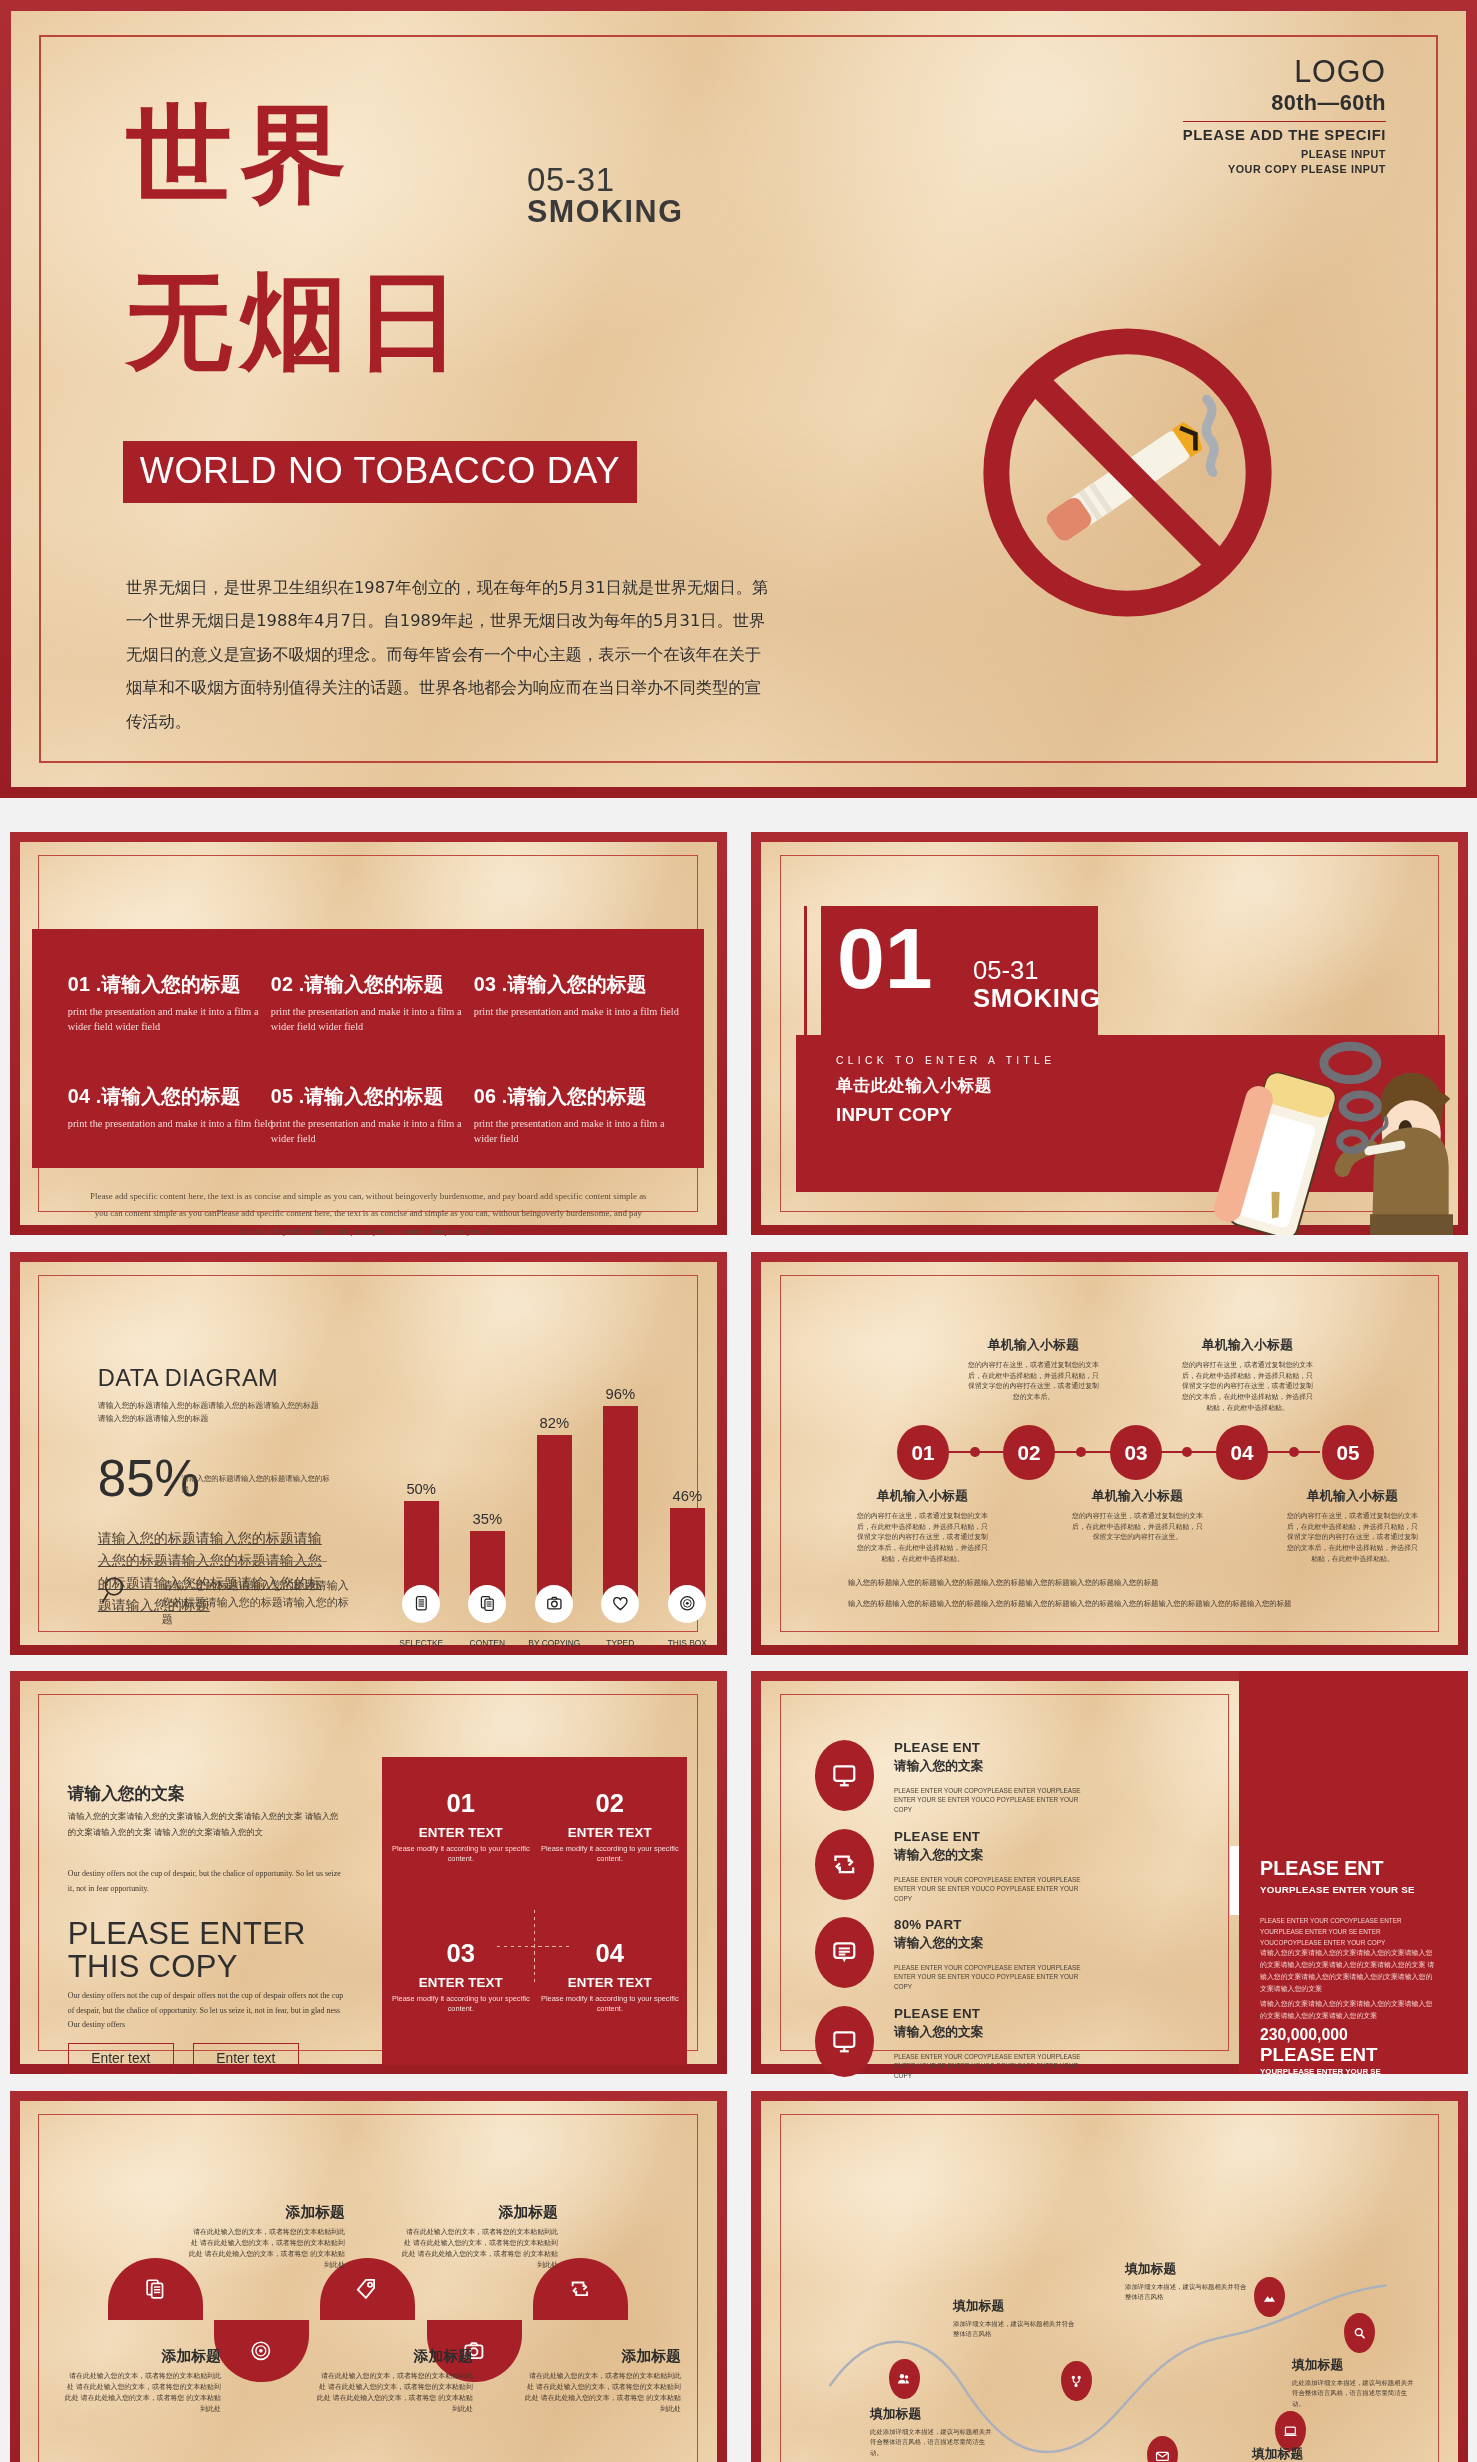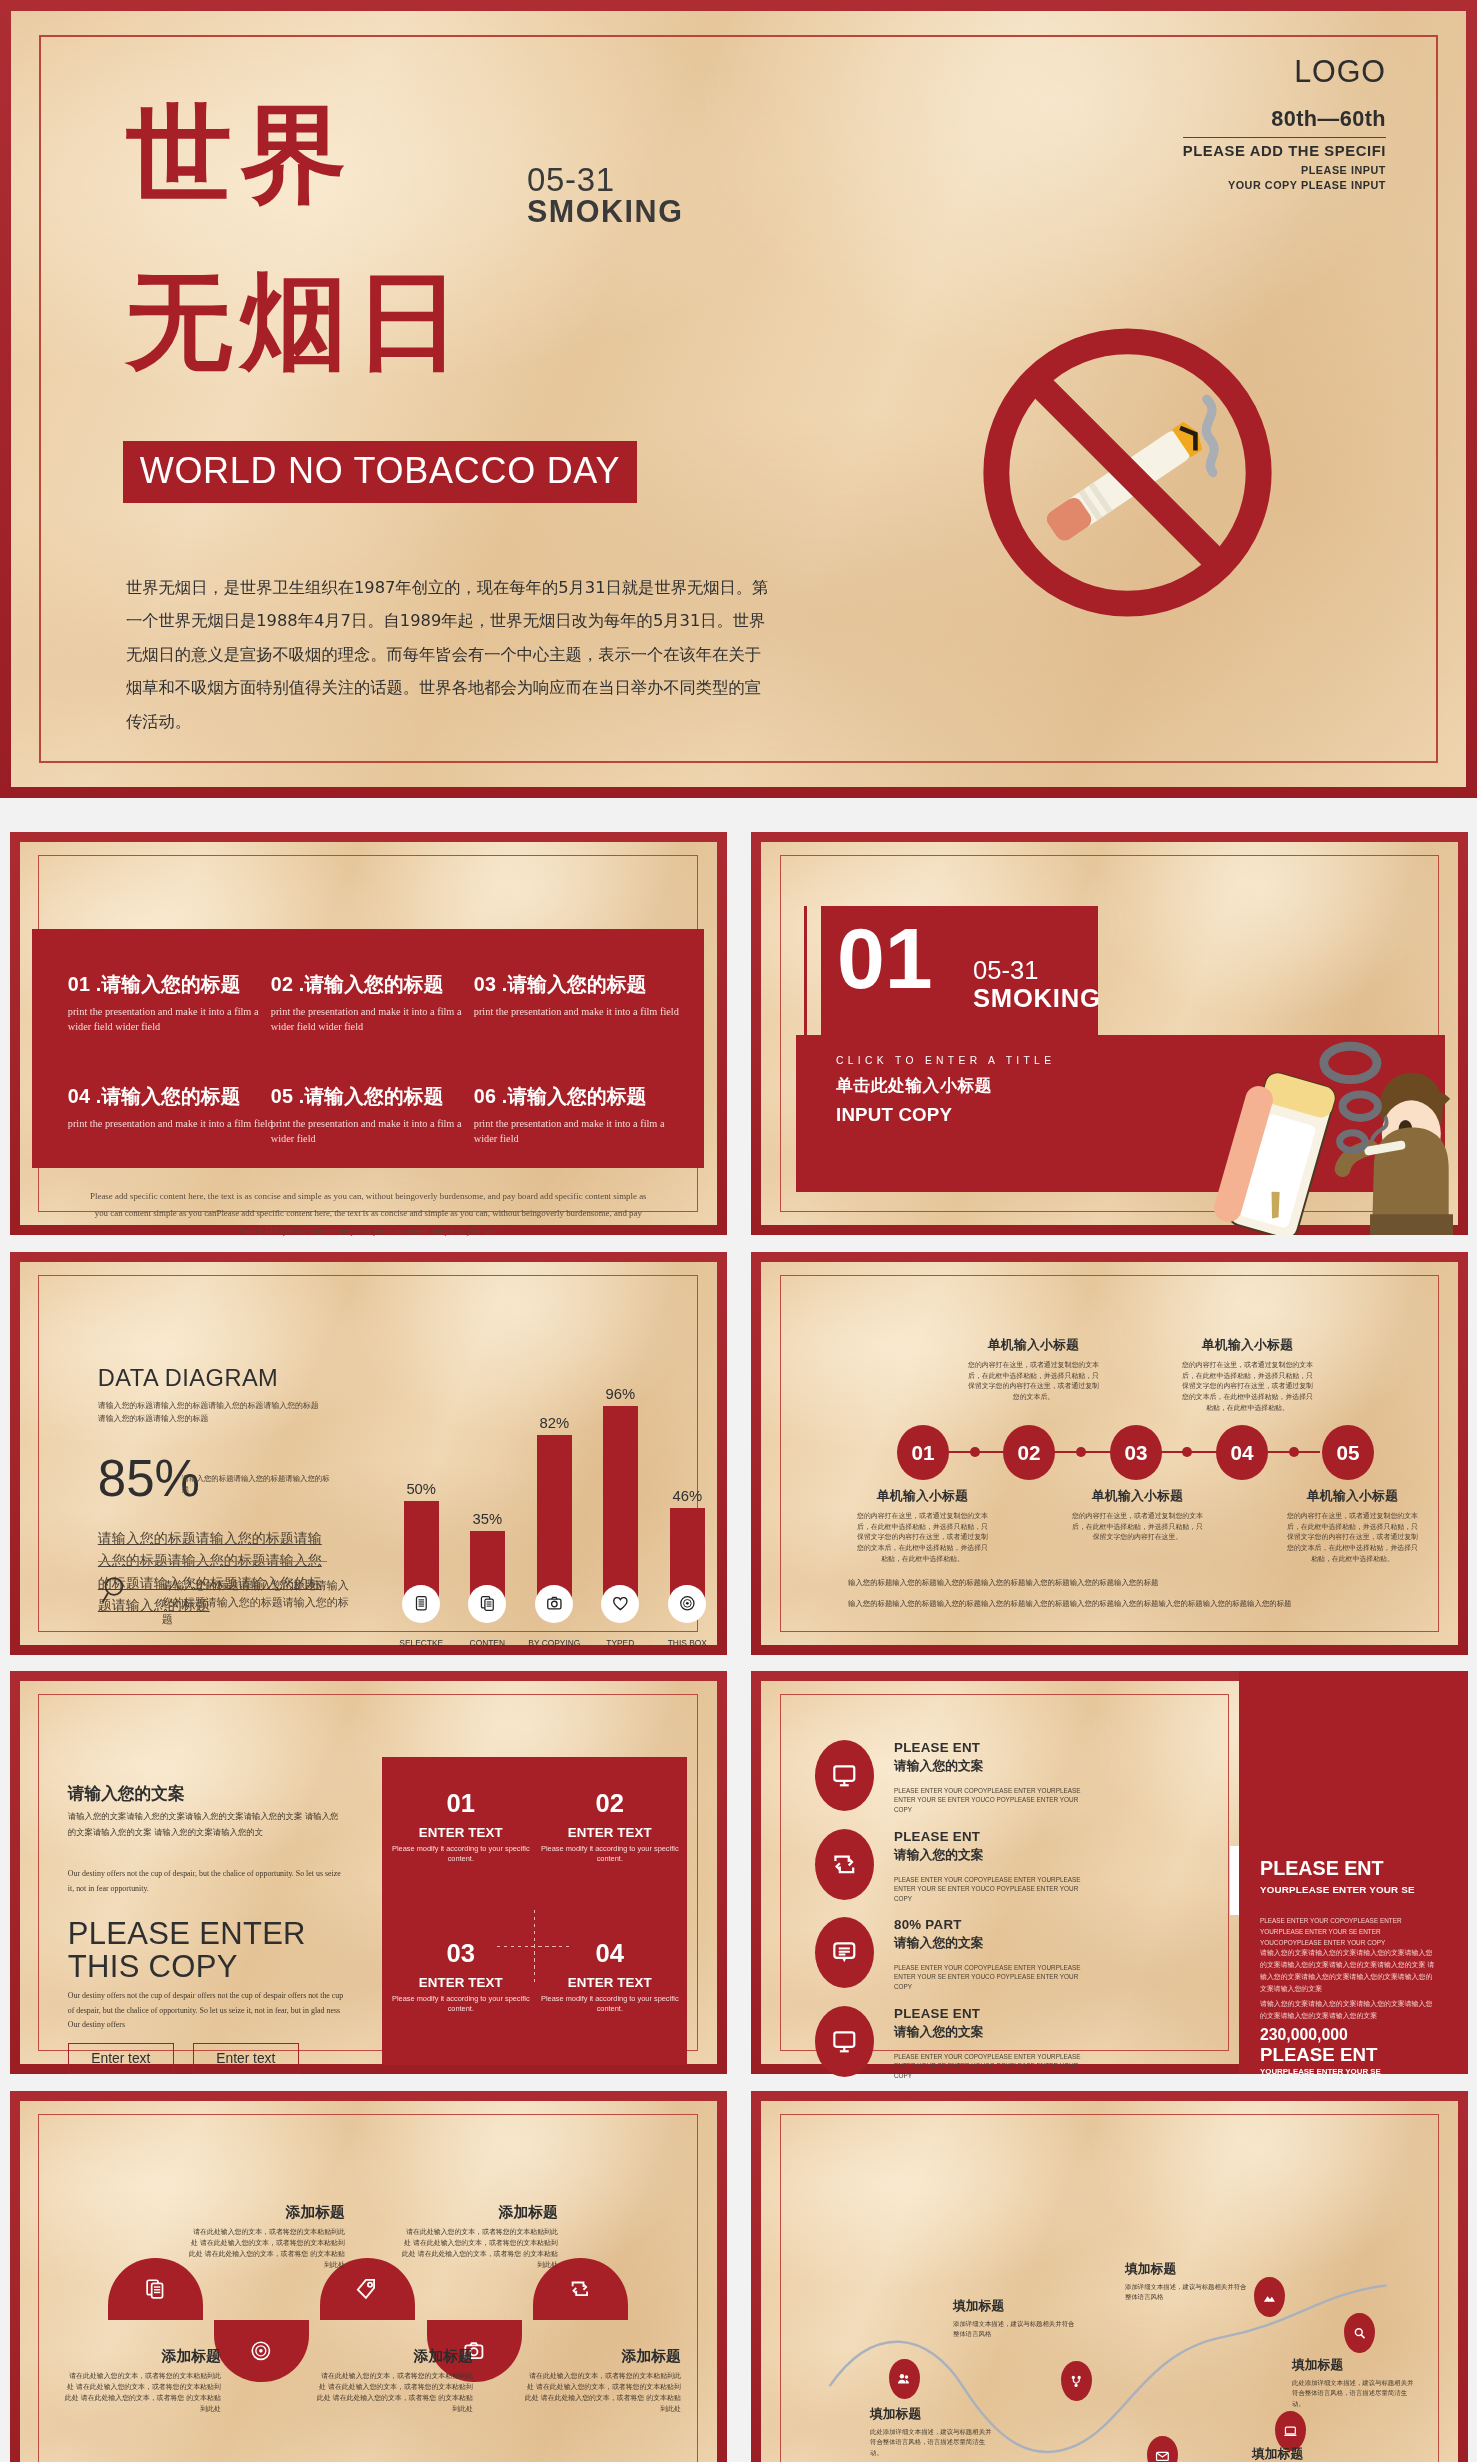--- a/index.html
+++ b/index.html
@@ -32,21 +32,21 @@
   #t1{ position:absolute; left:126px; top:106px; font-size:106px; }
   #t2{ position:absolute; left:126px; top:273px; font-size:106px; }
   #date1{ position:absolute; left:527px; top:163px; font-size:33px; color:#3a3a3a; letter-spacing:.02em; line-height:1.0; font-weight:400;}
   #date1 b{ display:block; font-size:30.5px; font-weight:700; letter-spacing:.05em;}
   #band1{ position:absolute; left:123px; top:441px; background:#a82027; color:#fff;
           font-size:36px; padding:8.9px 16.7px 10.8px; letter-spacing:.02em; font-weight:400; }
   #para1{ position:absolute; left:126px; top:571px; width:645px; font-size:16.3px; line-height:2.05;
           color:#2f2f2f; font-family:"DejaVu Sans",sans-serif; }
   #logo1{ position:absolute; right:91px; top:54px; text-align:right; color:#2e2e2e; }
   #logo1 .l1{ font-size:30.5px; letter-spacing:.03em;}
-  #logo1 .l2{ font-size:21.7px; font-weight:700; letter-spacing:.02em; margin-top:17px;}
+  #logo1 .l2{ font-size:21.7px; font-weight:700; letter-spacing:.02em; margin-top:1px;}
   #logo1 .rule{ height:1.5px; background:#a82027; margin:4.9px 0 4.9px auto; width:100%;}
   #logo1 .l3{ font-size:14.8px; font-weight:700; letter-spacing:.04em;}
   #logo1 .l4{ font-size:10.8px; font-weight:700; letter-spacing:.05em; margin-top:3.9px; line-height:1.35;}
   
   #nosmoke{ position:absolute; left:975px; top:320px; width:305px; height:305px; }
   
   .s{ width:717px; height:403px; }
   .s .red{ position:absolute; inset:0; background:#a82027;
            background-image:linear-gradient(180deg,rgba(255,255,255,.05),rgba(0,0,0,.08)); }
   .s .pp{ position:absolute; left:9.8px; top:9.8px; right:9.8px; bottom:9.8px; }

